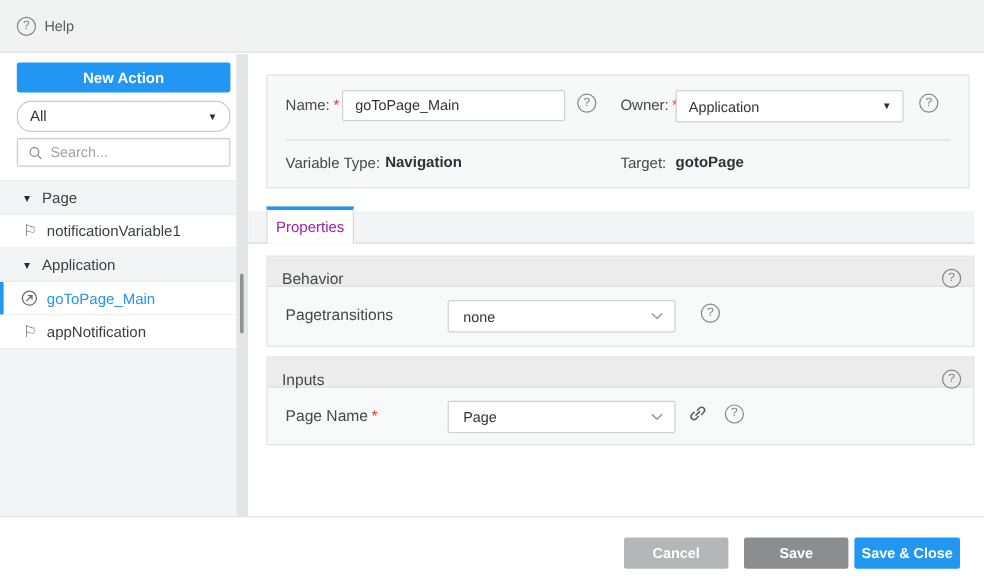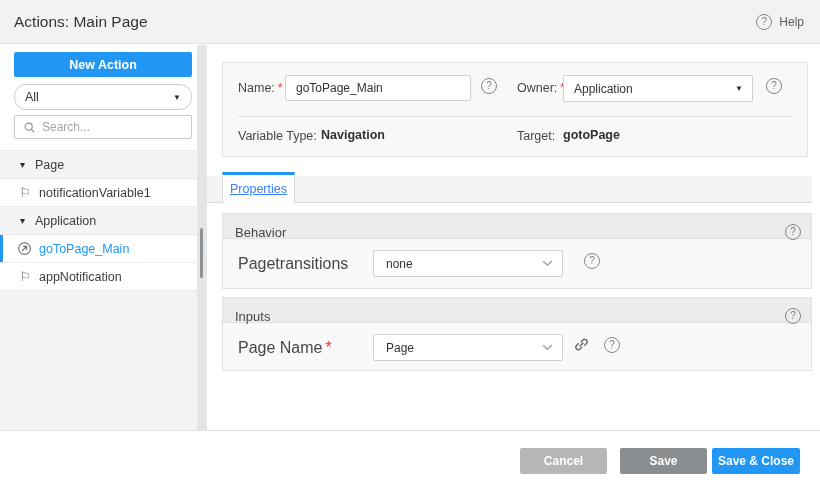--- a/index.html
+++ b/index.html
@@ -91,57 +91,56 @@
   .fvalue { position:absolute; font-size:12.5px; font-weight:bold; color:#2f3234; white-space:nowrap; }
   
   .tabstrip {
     position:absolute; left:0; top:131px; width:605px; height:27px;
     background:#f3f4f5; border-bottom:1px solid #d8d9da;
   }
   .tab-active {
     position:absolute; left:15px; top:127px; width:73px; height:31px; z-index:2;
     background:#fff; border:1px solid #d8d9da; border-top:3px solid var(--accent); border-bottom:none;
     display:flex; align-items:center; justify-content:center;
-    font-size:12.5px; color:#3b82f6; cursor:pointer;text-decoration:underline;
+    font-size:12.5px; color:#a21caf; cursor:pointer;
   }
   
   .panel { position:absolute; left:15px; width:590px; background:#f8f9f9; border:1px solid #e0e1e2; }
   .panel-behavior { top:168px; height:76px; }
   .panel-inputs { top:252px; height:74px; }
   .panel-header {
     height:25px; background:#ececed; border-bottom:1px solid #e0e1e2;
     display:flex; align-items:center; justify-content:space-between; padding:12px 10px 0 12px;
     font-size:13px; color:#45484a;
   }
   .panel-body { position:relative; height:100%; }
   .dd {
     position:absolute; left:150px; top:11px; width:190px; height:27px;
     background:#fff; border:1px solid #d0d1d3; border-radius:2px;
     display:flex; align-items:center; padding:0 9px 0 12px; cursor:pointer;
     font-size:12px; color:#333;
   }
   .dd .val { flex:1; }
-  .body-label { position:absolute; left:15px; top:16px; font-size:16px; color:#45484a; white-space:nowrap; }
+  .body-label { position:absolute; left:15px; top:16px; font-size:13px; color:#45484a; white-space:nowrap; }
   .iconbtn { position:absolute; cursor:pointer; display:inline-flex; align-items:center; justify-content:center; }
   
   .footer { position:absolute; left:0; top:430px; width:820px; height:58px; background:#fff; border-top:1px solid #e0e1e2; }
   .fbtn {
     position:absolute; top:17px; height:26px; border:none; border-radius:2px;
     color:#fff; font-size:12px; font-weight:bold; font-family:inherit; cursor:pointer;
   }
   .btn-cancel { right:213px; width:87px; background:#b4b6b8; }
   .btn-save { right:113px; width:87px; background:#8b8e90; }
   .btn-saveclose { right:20px; width:88px; background:var(--accent); }
   svg { display:block; }
 </style>
 </head>
 <body style="--accent: #2196f3;">
 
 <div class="header">
-  <div class="page-title">Actions: Main Page</div>
   <div class="help">
     <span class="qicon">?</span>
     <span>Help</span>
   </div>
 </div>
 
 <div class="sidebar">
   <div class="sidebar-white"></div>
 
   <button class="btn-new-action">New Action</button>

